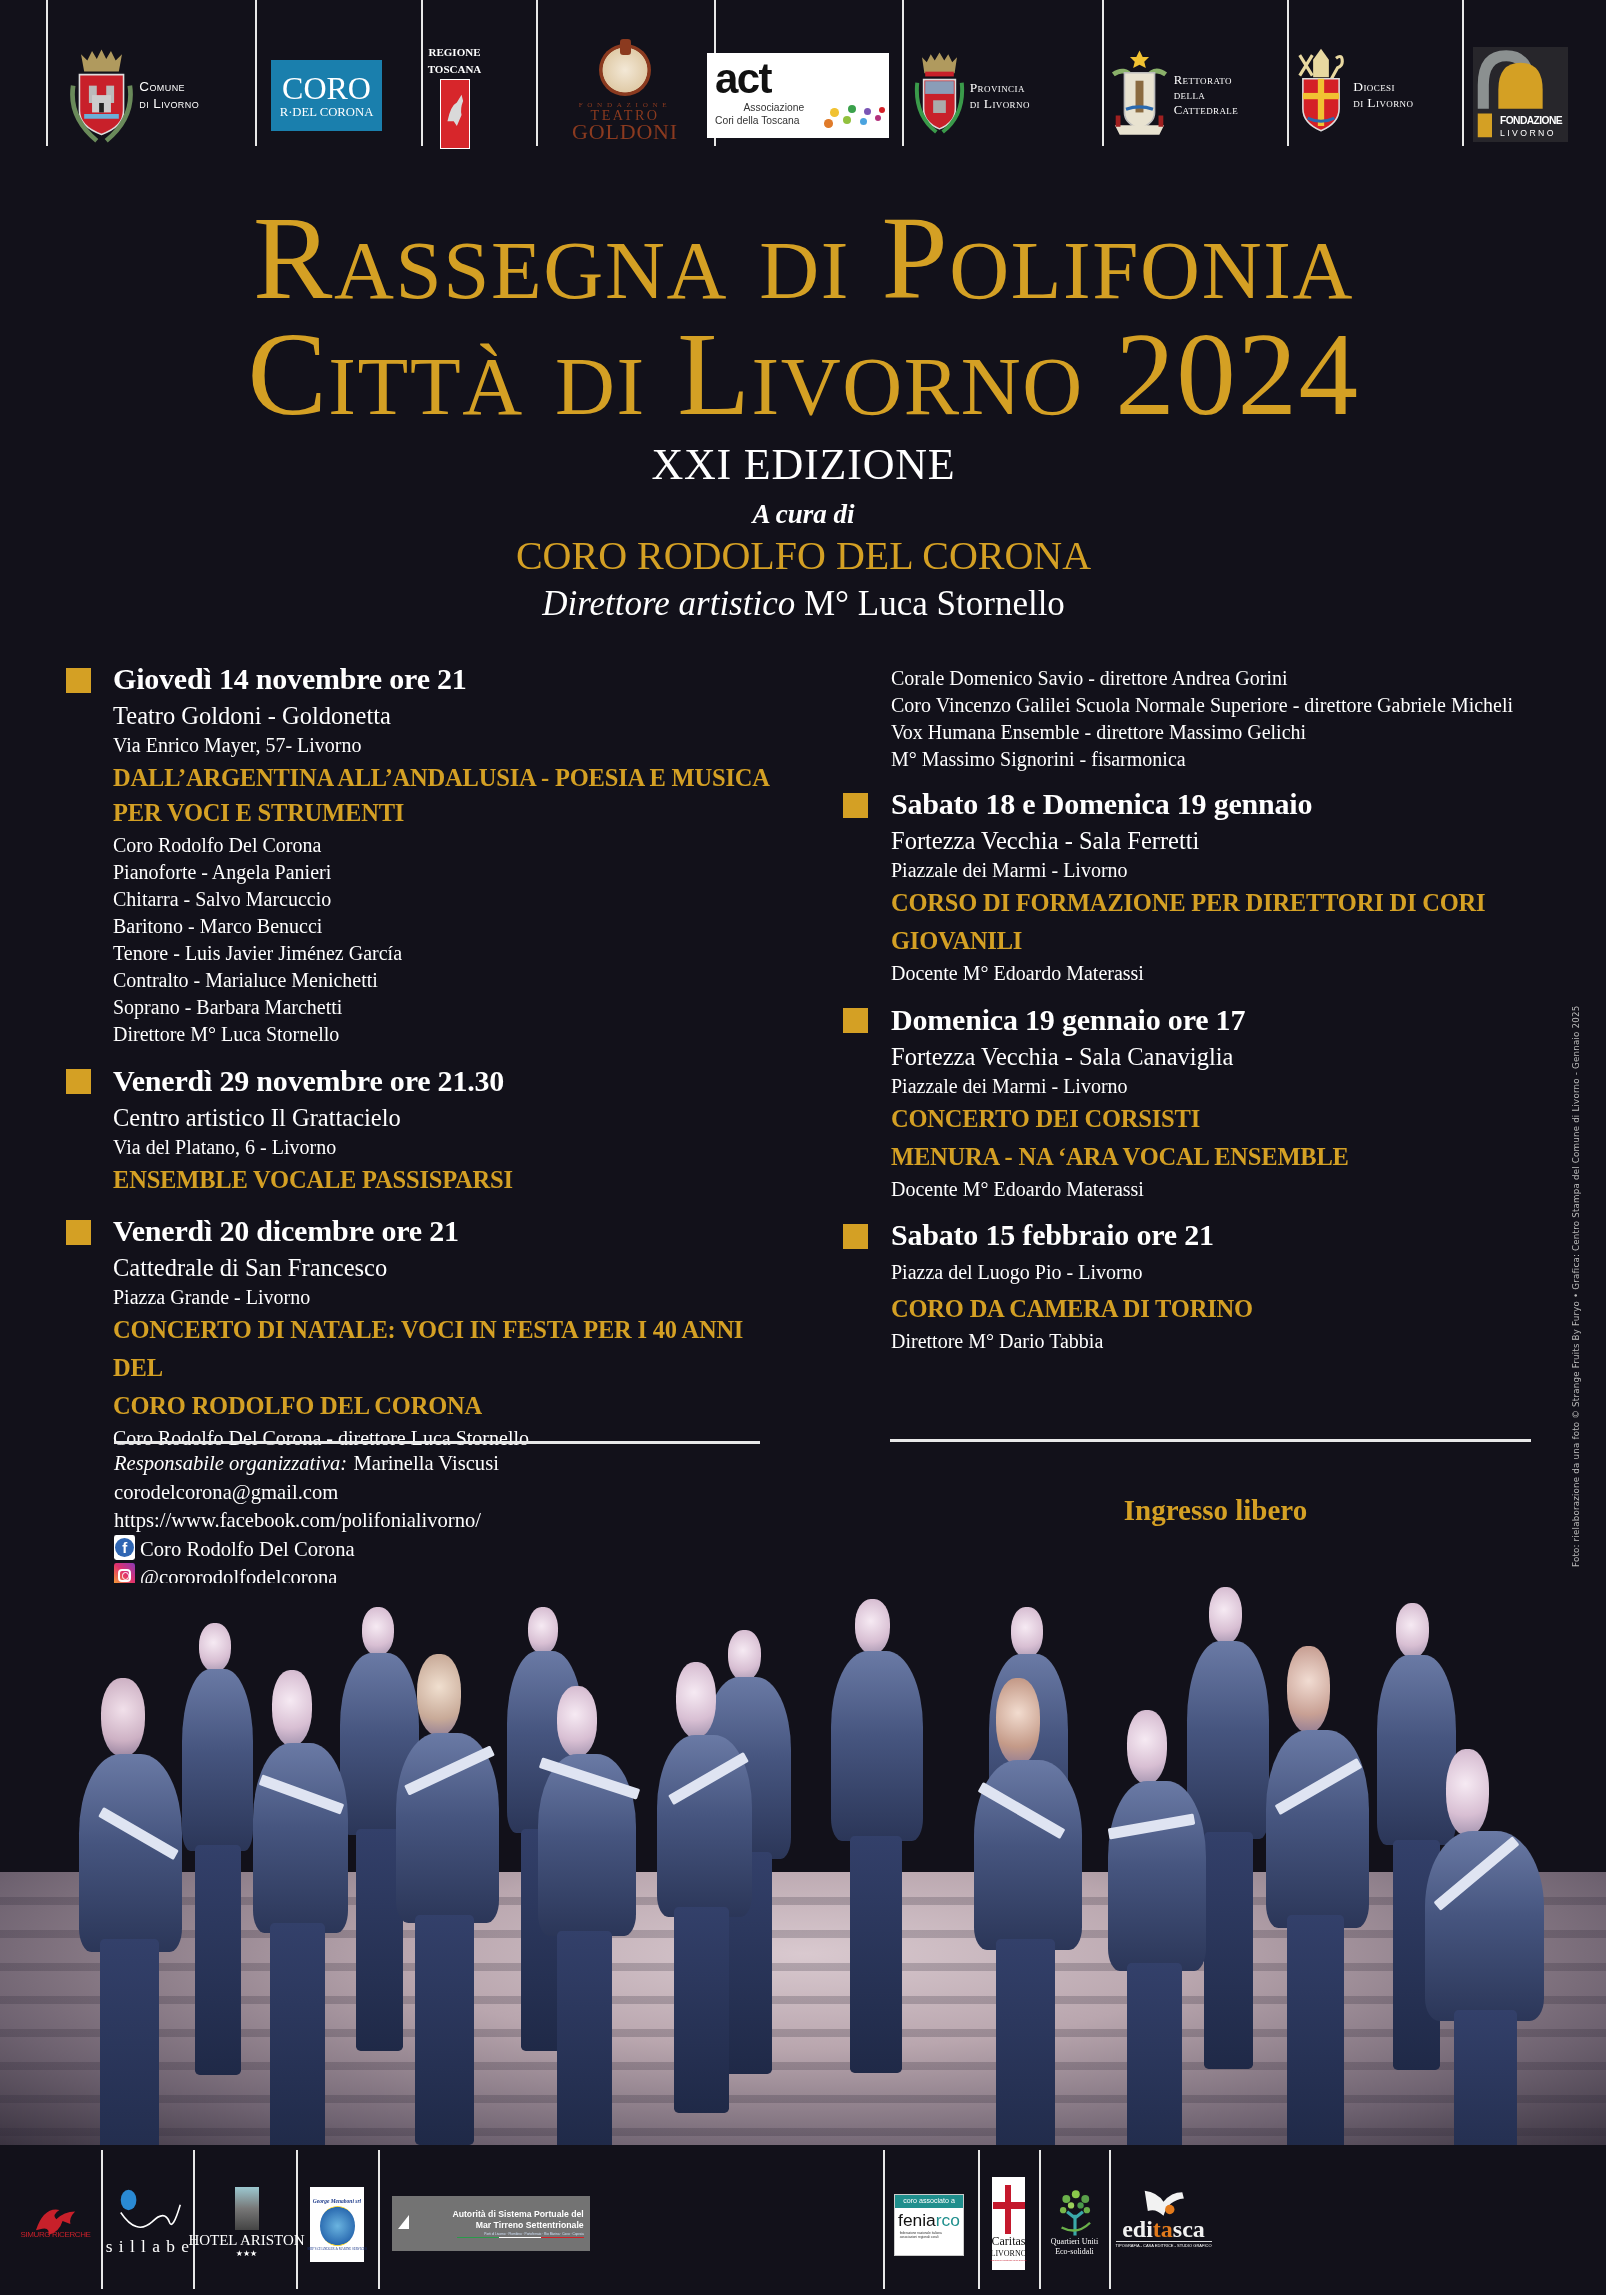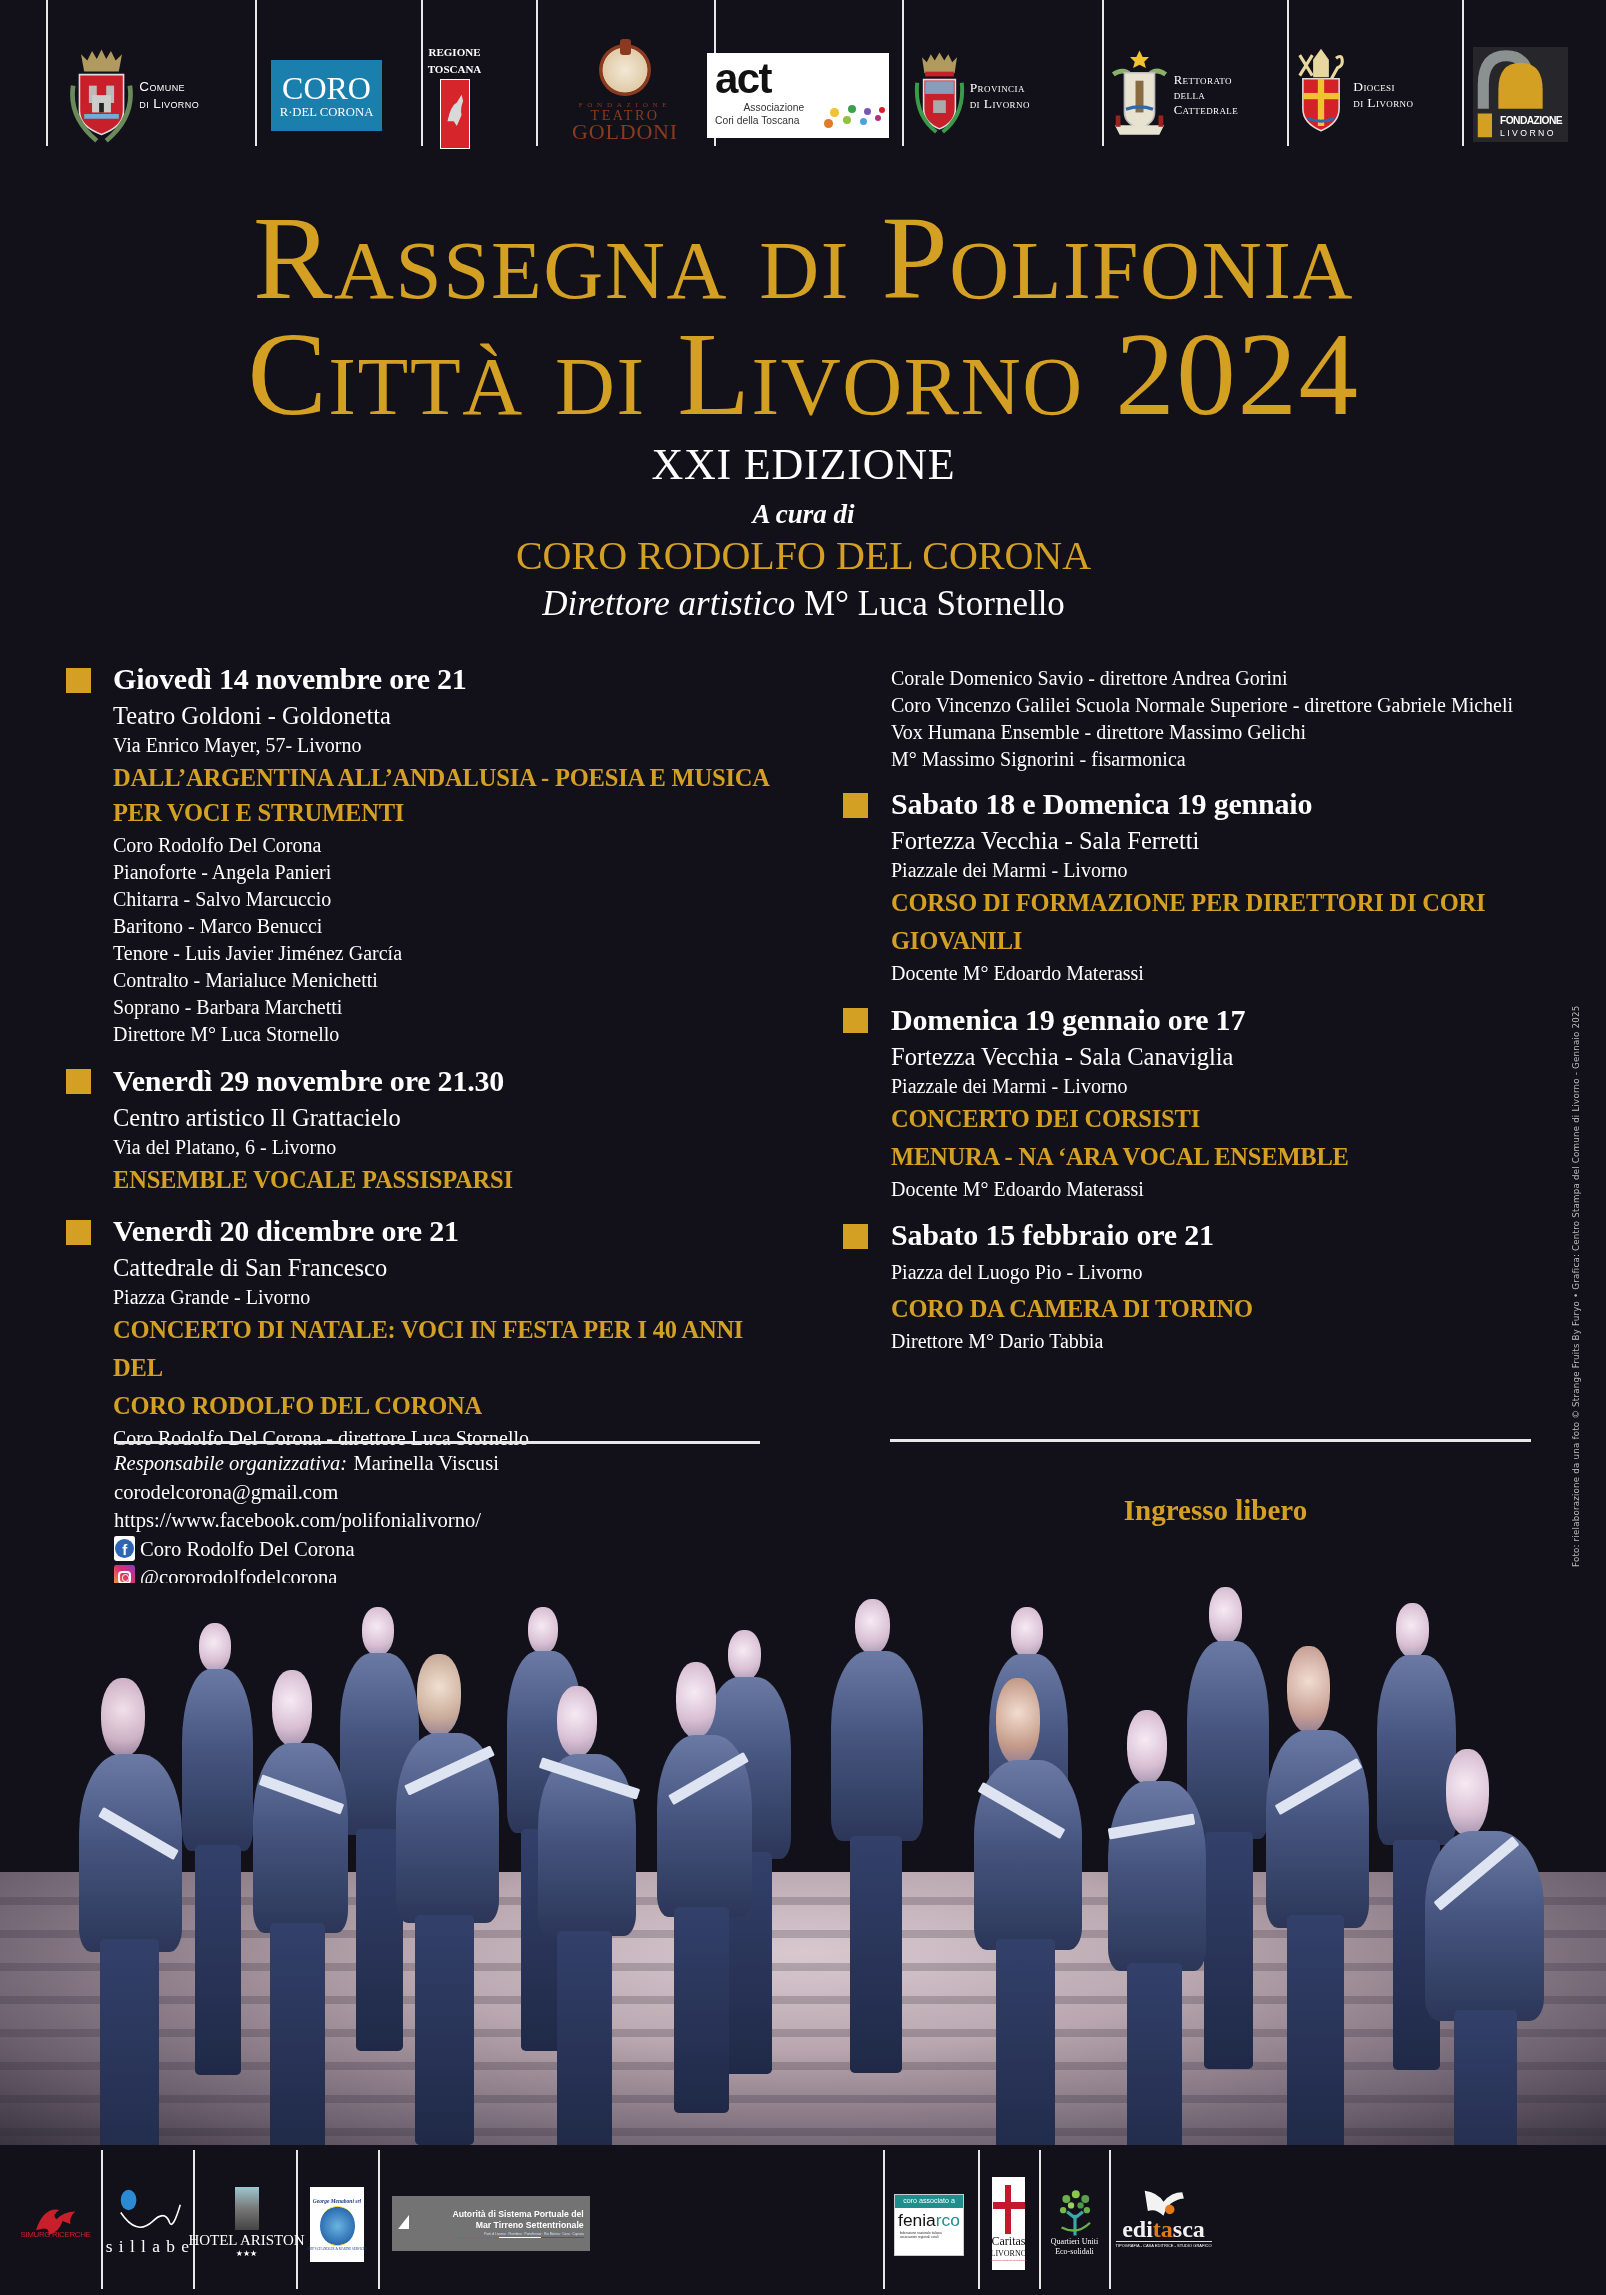--- a/index.html
+++ b/index.html
@@ -34,21 +34,21 @@
   .ev-venue { font-size: 24.5px; line-height: 33px; color: #fff; }
   .ev-address { font-size: 20px; line-height: 27px; color: #fff; }
   .ev-title { font-size: 24.5px; font-weight: bold; line-height: 38px; color: #d4a024; letter-spacing: -0.2px; }
   .ev-line { font-size: 20px; line-height: 27px; color: #fff; }
   .cont-lines { padding-left: 24px; }
 
   .hr { position: absolute; height: 3.2px; background: #e8e8e8; }
 
   
   .contacts { position: absolute; left: 114px; top: 1449px; width: 554px; }
-  .contacts .c-line { font-size: 20.6px; line-height: 28.5px; color: #fff; display: flex; align-items: center; }
+  .contacts .c-line { font-size: 20.6px; line-height: 28.5px; color: #fff; display: flex; align-items: flex-start; }
   .contacts i { font-style: italic; margin-right: 6.3px; }
   .social-ico { width: 21.4px; height: 25px; display: inline-flex; align-items: center; justify-content: center; margin-right: 4.7px; border-radius: 2.4px; }
   .fb { background: #fff; }
   .fb span { width: 19px; height: 19px; border-radius: 50%; background: #2f66b3; color: #fff; font-family: "Liberation Sans", sans-serif; font-weight: bold; font-size: 15px; display: flex; align-items: flex-end; justify-content: center; line-height: 17.4px; }
   .ig { background: linear-gradient(45deg, #f7b42a 0%, #e1306c 55%, #8a3ab9 100%); }
   .ig span { width: 13.5px; height: 13.5px; border: 2.4px solid #fff; border-radius: 4px; position: relative; }
   .ig span::after { content: ""; position: absolute; left: 1.6px; top: 1.6px; width: 5.5px; height: 5.5px; border: 1.6px solid #fff; border-radius: 50%; }
 
   .ingresso { position: absolute; left: 871px; top: 1494px; width: 689px; text-align: center; font-size: 29px; font-weight: bold; color: #d4a024; }
 

